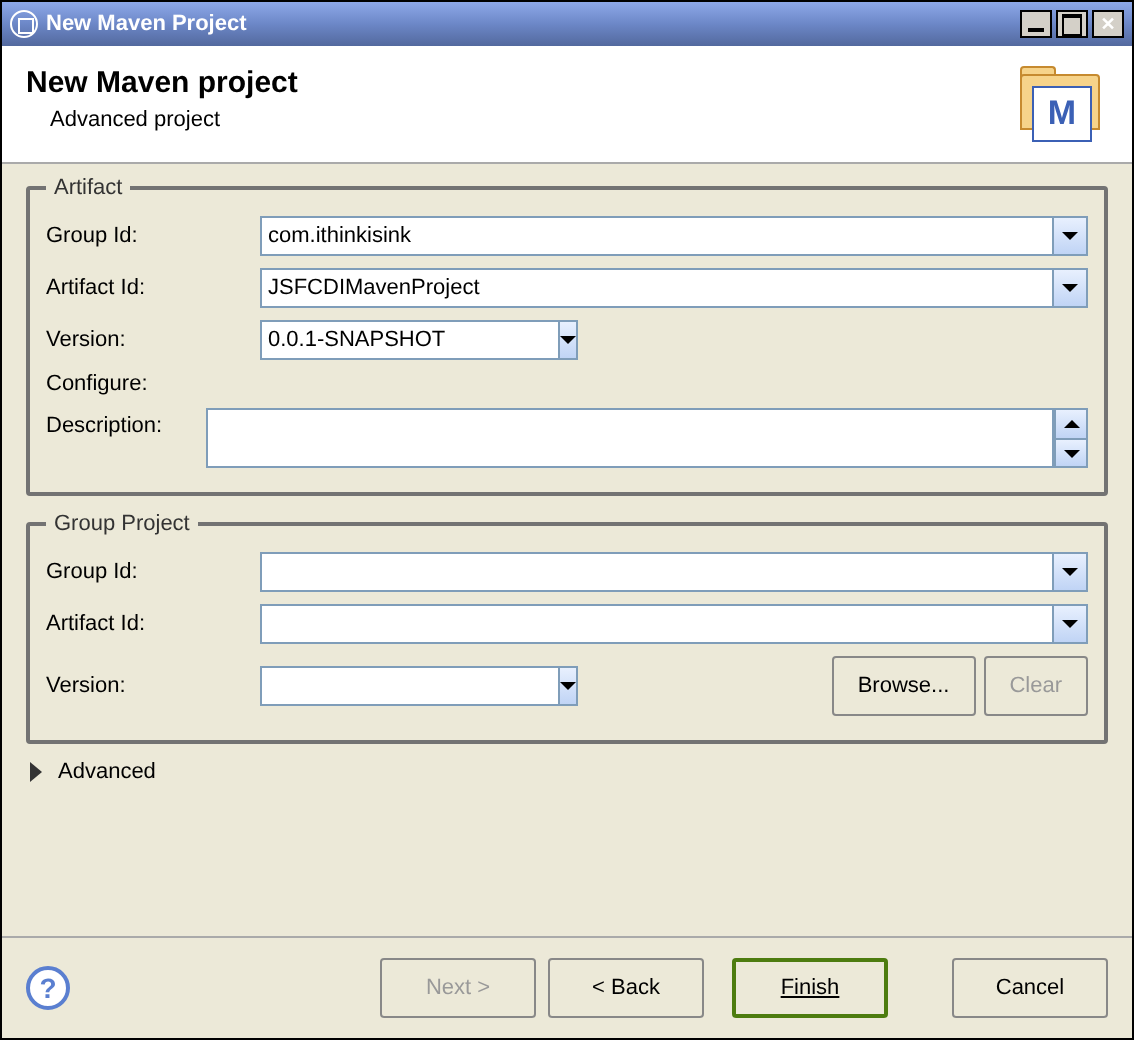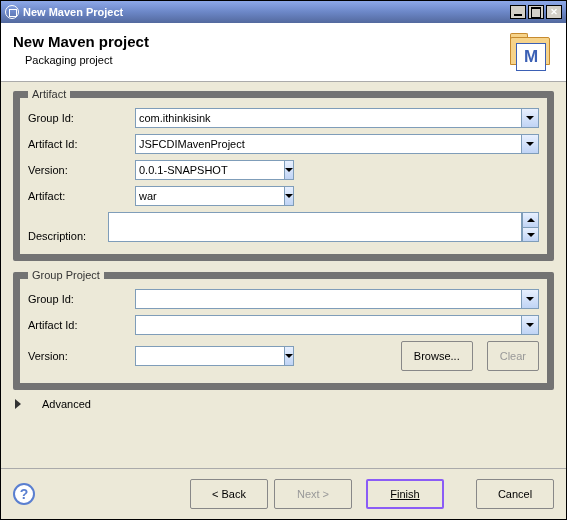--- a/index.html
+++ b/index.html
@@ -23,21 +23,21 @@
   .header h1 { margin:0 0 4px 0; font-size:15px; font-weight:bold; }
   .header .subtitle { margin-left:12px; color:#000; }
   .header .hicon { width:46px; height:40px; margin-left:8px; position:relative; }
   .hicon .folder-back { position:absolute; left:2px; top:4px; width:40px; height:28px; background:#F6D38A; border:1px solid #C68A2F; border-radius:2px 2px 0 0; }
   .hicon .folder-tab { position:absolute; left:2px; top:0; width:18px; height:6px; background:#F6D38A; border:1px solid #C68A2F; border-bottom:none; border-radius:2px 2px 0 0; }
   .hicon .page { position:absolute; left:8px; top:10px; width:30px; height:28px; background:#fff; border:1px solid #3B60B5; display:flex; align-items:center; justify-content:center; color:#3B60B5; font-weight:bold; font-size:17px; }
 
   
   .content { flex:1; padding:6px 12px 4px 12px; overflow:hidden; }
 
-  fieldset { border:7px solid #737373; border-radius:2px; margin:0 0 8px 0; padding:8px 8px 6px 8px; }
+  fieldset { border:2px solid #737373; border-radius:2px; margin:0 0 8px 0; padding:8px 8px 6px 8px; }
   legend { padding:0 4px; color:#333; }
   .row { display:flex; align-items:center; margin-bottom:6px; }
   .row label { width:80px; }
   .combo, .textin { flex:1; height:20px; background:#fff; border:1px solid #7F9DB9; font-family:inherit; font-size:11px; padding:1px 3px; }
   .combo-wrap { flex:1; display:flex;padding-left:27px; }
   .combo-btn { width:17px; height:20px; border:1px solid #7F9DB9; border-left:none; background:linear-gradient(#E8F0FE,#C0D4F5); display:flex; align-items:center; justify-content:center; }
   .combo-btn::after { content:""; width:0; height:0; border-left:4px solid transparent; border-right:4px solid transparent; border-top:4px solid #000; }
   .combo-narrow { width:136px; flex:none; }
 
   .desc-wrap { flex:1; display:flex; }
@@ -46,24 +46,24 @@
   .spinbtns .sb { width:17px; height:15px; border:1px solid #7F9DB9; background:linear-gradient(#E8F0FE,#C0D4F5); display:flex; align-items:center; justify-content:center; }
   .spinbtns .sb:first-child { border-bottom:none; }
   .spinbtns .sb::after { content:""; width:0; height:0; border-left:4px solid transparent; border-right:4px solid transparent; }
   .spinbtns .sb.up::after { border-bottom:4px solid #000; }
   .spinbtns .sb.dn::after { border-top:4px solid #000; }
 
   .parent-actions { display:flex; align-items:center; }
   .parent-actions .spacer { flex:1; }
 
   .btn { height:30px; padding:0 12px; background:#ECE9D8; border:1px solid #888; border-radius:2px; font-family:inherit; font-size:11px; }
-  .btn.default { border:2px solid #8b5cf6;text-decoration:underline; }
+  .btn.default { border:2px solid #4d7c0f;text-decoration:underline; }
   .btn[disabled] { color:#999; }
 
-  .advanced { display:flex; align-items:center; gap:21px; margin:4px 0 0 2px; cursor:pointer; width:max-content;justify-content:space-between; }
+  .advanced { display:flex; align-items:center; gap:8px; margin:4px 0 0 2px; cursor:pointer; width:max-content;justify-content:space-between; }
   .advanced .tri { width:0; height:0; border-top:5px solid transparent; border-bottom:5px solid transparent; border-left:6px solid #333; }
 
   
   .footer { border-top:1px solid #aaa; padding:10px 12px; display:flex; align-items:center; }
   .footer .help { width:22px; height:22px; border:2px solid #5A7FD0; border-radius:50%; color:#5A7FD0; display:flex; align-items:center; justify-content:center; font-weight:bold; font-size:14px; background:#fff; }
   .footer .spacer { flex:1; }
   .footer .btn { width:78px; margin-left:6px; }
 </style>
 </head>
 <body>
@@ -74,21 +74,21 @@
   <div class="winbtns">
     <div class="winbtn min"></div>
     <div class="winbtn max"></div>
     <div class="winbtn close"></div>
   </div>
 </div>
 
 <div class="header">
   <div class="hleft">
     <h1>New Maven project</h1>
-    <div class="subtitle">Packaging project</div>
+    <div class="subtitle">Advanced project</div>
   </div>
   <div class="hicon">
     <div class="folder-tab"></div>
     <div class="folder-back"></div>
     <div class="page">M</div>
   </div>
 </div>
 
 <div class="content">
 
@@ -113,29 +113,25 @@
 
     <div class="row">
       <label>Version:</label>
       <div class="combo-wrap combo-narrow">
         <input class="combo" value="0.0.1-SNAPSHOT" style="">
         <div class="combo-btn"></div>
       </div>
     </div>
 
     <div class="row">
-      <label>Artifact:</label>
-      <div class="combo-wrap combo-narrow">
-        <input class="combo" value="war" style="">
-        <div class="combo-btn"></div>
-      </div>
+      <label>Configure:</label>
     </div>
 
 
-    <div class="row" style="align-items:flex-end;">
+    <div class="row" style="align-items:flex-start;">
       <label style="padding-top:3px;">Description:</label>
       <div class="desc-wrap">
         <textarea class="desc" style=""></textarea>
         <div class="spinbtns">
           <div class="sb up"></div>
           <div class="sb dn"></div>
         </div>
       </div>
     </div>
   </fieldset>
@@ -160,31 +156,31 @@
     </div>
 
     <div class="row parent-actions">
       <label>Version:</label>
       <div class="combo-wrap combo-narrow">
         <input class="combo" value="" style="">
         <div class="combo-btn"></div>
       </div>
       <div class="spacer"></div>
       <button class="btn">Browse...</button>
-      <button class="btn" disabled="" style="margin-left:14px;">Clear</button>
+      <button class="btn" disabled="" style="margin-left:4px;">Clear</button>
     </div>
   </fieldset>
 
   <div class="advanced">
     <span class="tri"></span>
     <span>Advanced</span>
   </div>
 
 </div>
 
 <div class="footer">
   <div class="help">?</div>
   <div class="spacer"></div>
+  <button class="btn" disabled="">Next &gt;</button>
   <button class="btn">&lt; Back</button>
-  <button class="btn" disabled="">Next &gt;</button>
   <button class="btn default" style="margin-left:14px;">Finish</button>
   <button class="btn" style="margin-left:32px;">Cancel</button>
 </div>
 
 </body></html>

